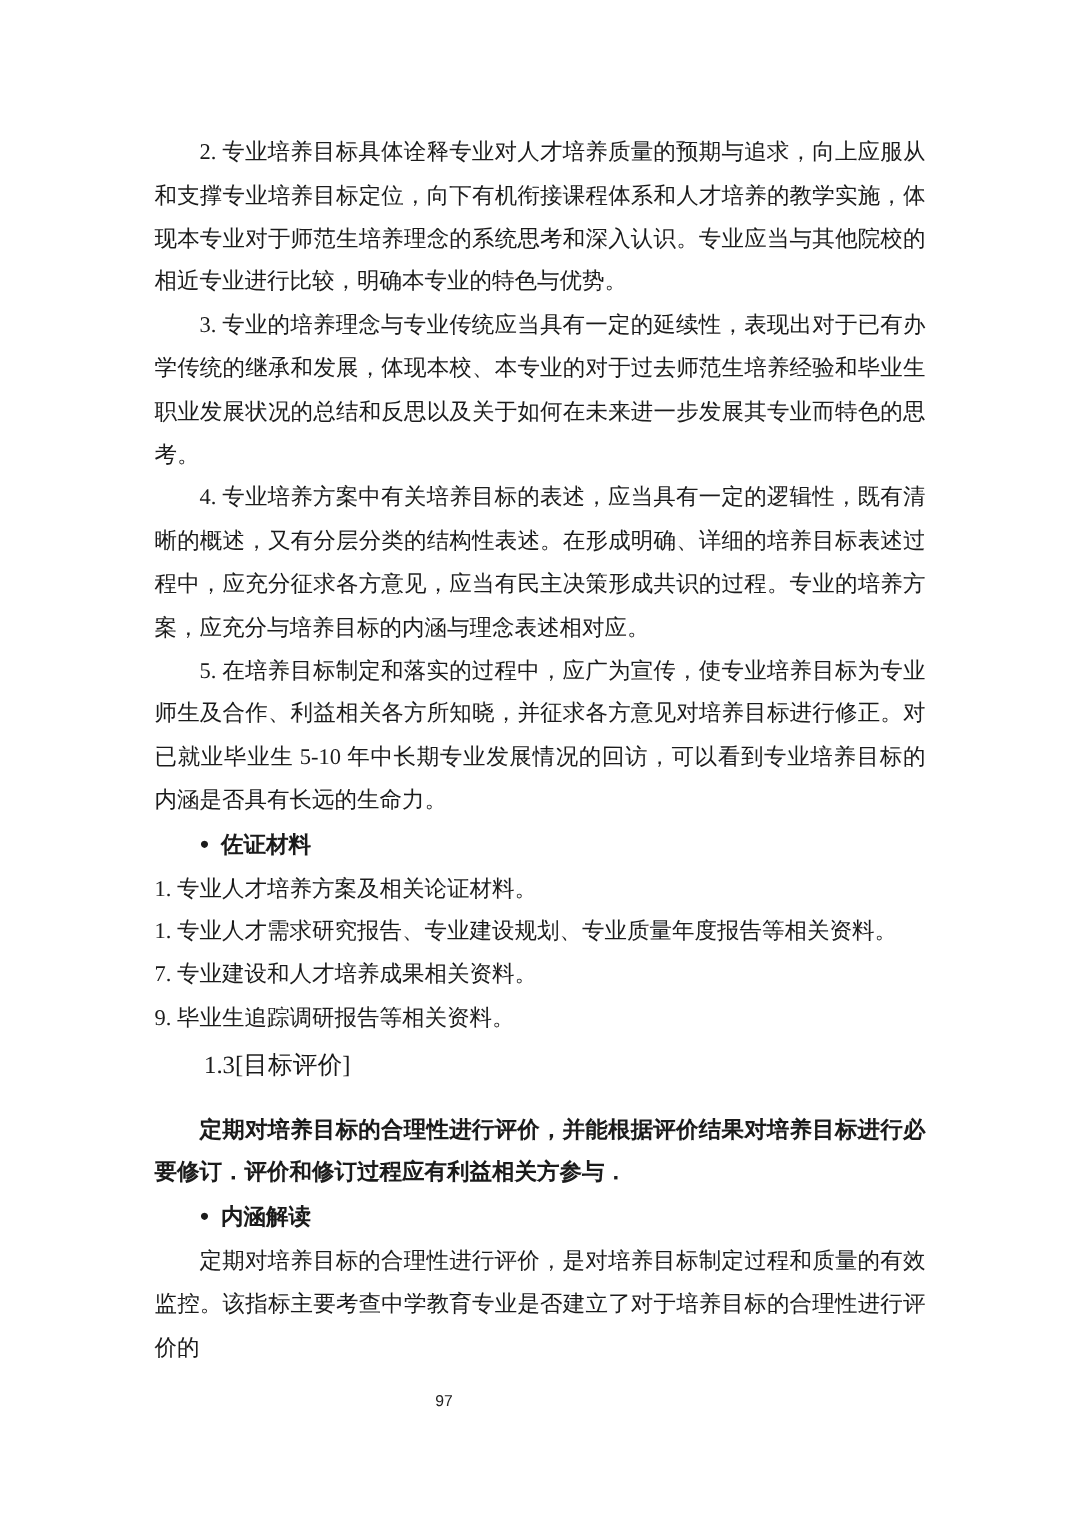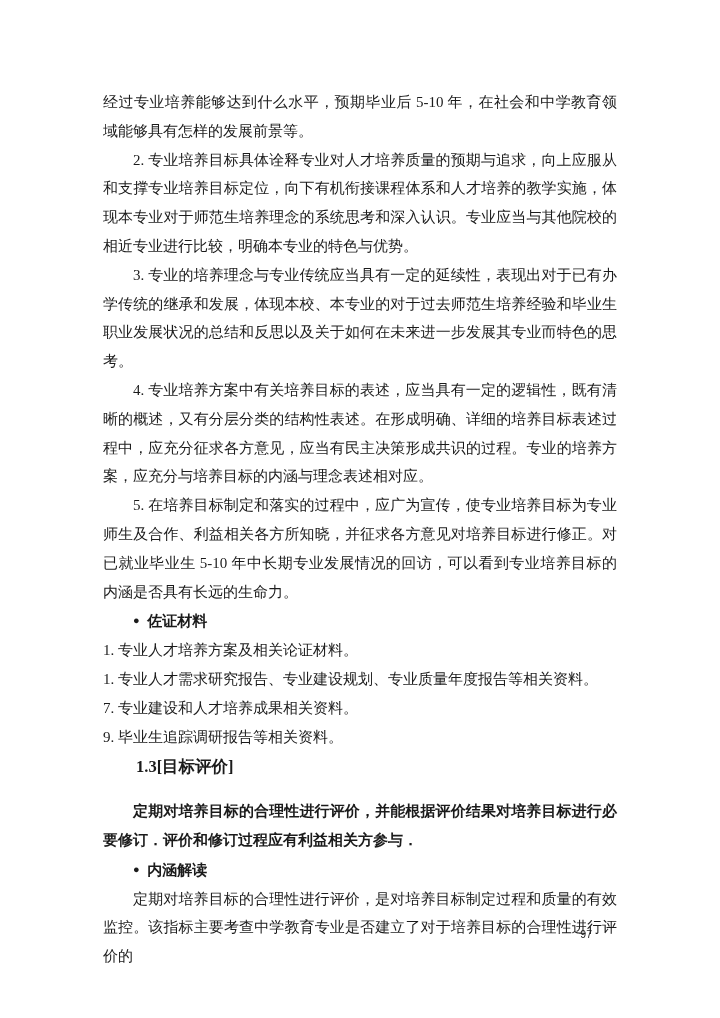--- a/index.html
+++ b/index.html
@@ -38,46 +38,45 @@
   }
   .bullet {
     display: inline-block;
     font-size: 11px;
     vertical-align: 2px;
     margin-right: 0.7em;
   }
   .section-heading {
     margin: 2px 0 15px 2em;
     font-size: 16.5px;
-    font-weight: bold;
+    font-weight: normal;
     line-height: 28.8px;
     text-align: left;
   }
   .standard {
     font-weight: bold;
     text-indent: 2em;
   }
   .page-footer {
     position: absolute;
     top: 928px;
     left: 0;
     width: 592px;
-    text-align: right;
+    text-align: center;
     font-family: "Liberation Sans", "DejaVu Sans", sans-serif;
     font-size: 10.5px;
     color: #222222;
   }
 </style>
 </head>
 <body>
 
 <div class="page">
   <main class="content">
 
-    <p>经过专业培养能够达到什么水平，预期毕业后 5-10 年，在社会和中学教育领域能够具有怎样的发展前景等。</p>
 
     <p class="indent">2. 专业培养目标具体诠释专业对人才培养质量的预期与追求，向上应服从和支撑专业培养目标定位，向下有机衔接课程体系和人才培养的教学实施，体现本专业对于师范生培养理念的系统思考和深入认识。专业应当与其他院校的相近专业进行比较，明确本专业的特色与优势。</p>
 
     <p class="indent">3. 专业的培养理念与专业传统应当具有一定的延续性，表现出对于已有办学传统的继承和发展，体现本校、本专业的对于过去师范生培养经验和毕业生职业发展状况的总结和反思以及关于如何在未来进一步发展其专业而特色的思考。</p>
 
     <p class="indent">4. 专业培养方案中有关培养目标的表述，应当具有一定的逻辑性，既有清晰的概述，又有分层分类的结构性表述。在形成明确、详细的培养目标表述过程中，应充分征求各方意见，应当有民主决策形成共识的过程。专业的培养方案，应充分与培养目标的内涵与理念表述相对应。</p>
 
     <p class="indent">5. 在培养目标制定和落实的过程中，应广为宣传，使专业培养目标为专业师生及合作、利益相关各方所知晓，并征求各方意见对培养目标进行修正。对已就业毕业生 5-10 年中长期专业发展情况的回访，可以看到专业培养目标的内涵是否具有长远的生命力。</p>
 
     <div class="bullet-line">

